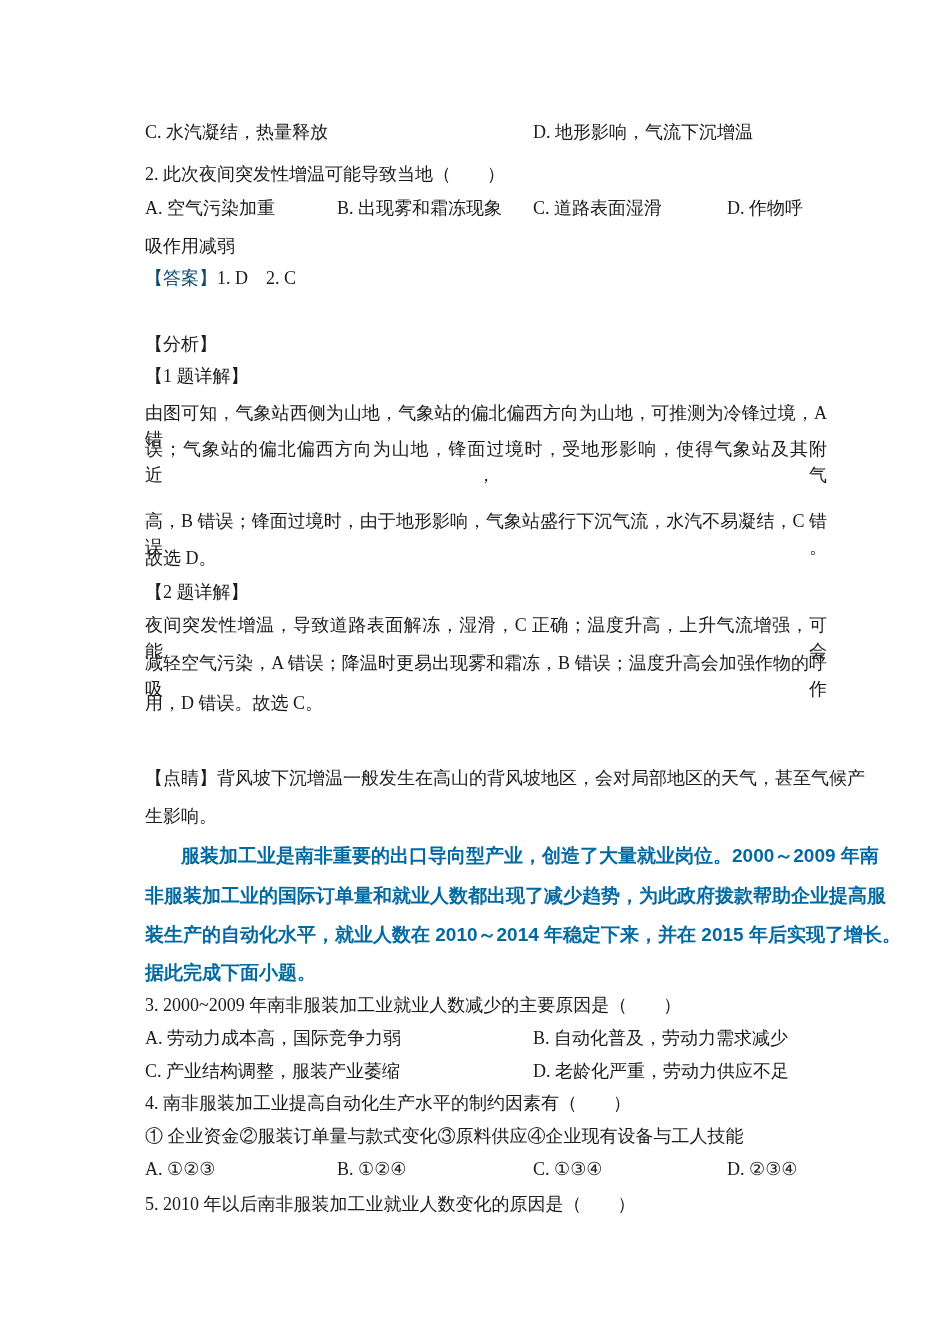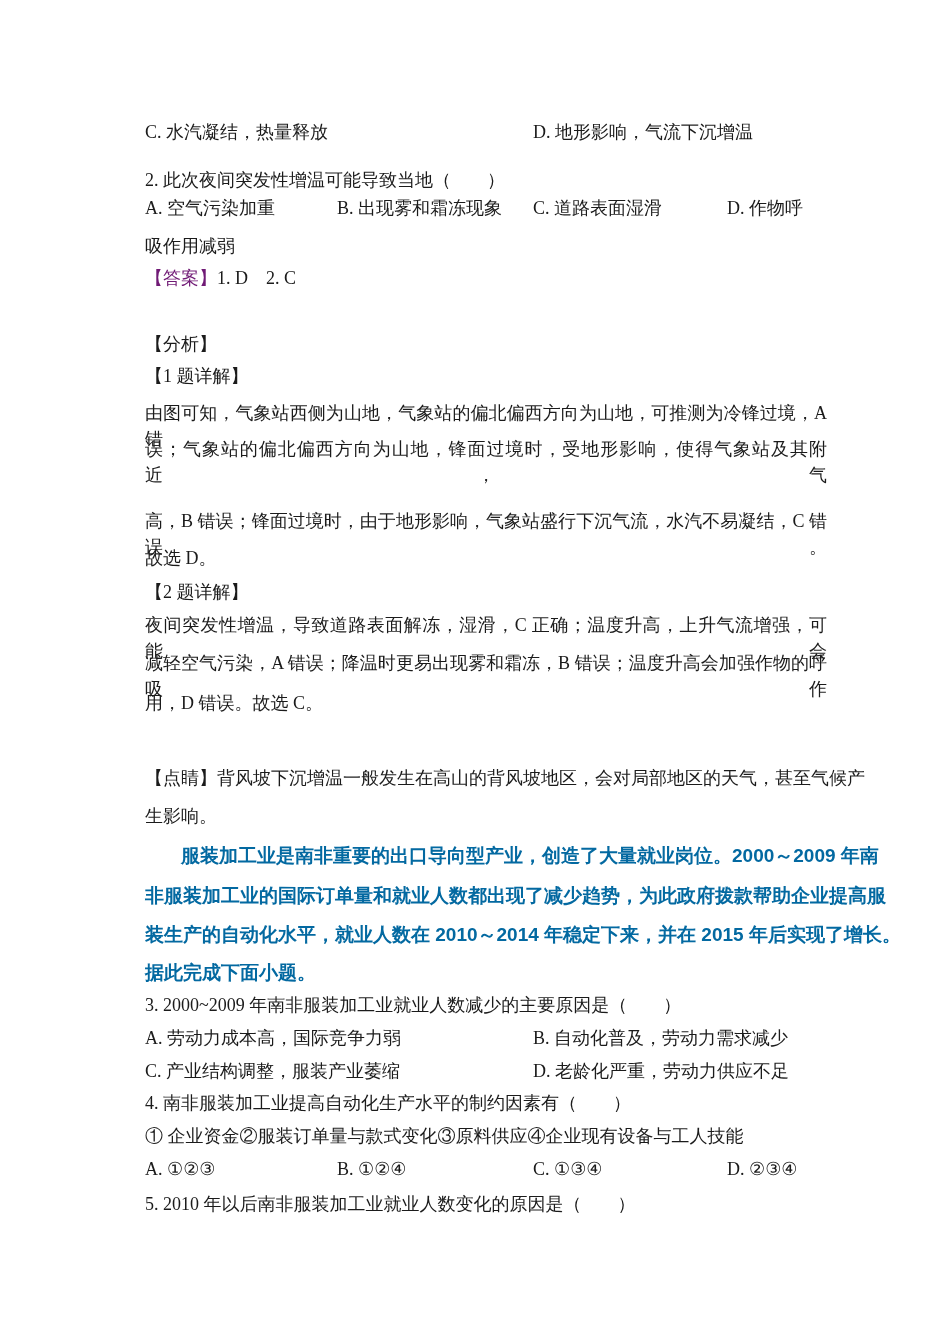--- a/index.html
+++ b/index.html
@@ -32,40 +32,40 @@
   .cols { white-space: normal; }
   .cols span {
     position: absolute;
     top: 0;
     white-space: pre;
   }
   .c0 { left: 0; }
   .c1 { left: 192px; }
   .c2 { left: 388px; }
   .c3 { left: 582px; }
-  .blue { color: #701a75; }
+  .blue { color: #0c4a6e; }
   .boldp {
     font-family: "Liberation Sans", "DejaVu Sans", sans-serif;
     font-weight: 700;
     color: #0369a1;
     font-size: 19px;
   }
   .indent2 { padding-left: 36px; }
 </style>
 </head>
 <body>
 
 <div class="page">
 
   <div class="ln cols" style="top:119px">
     <span class="c0">C. 水汽凝结，热量释放</span>
     <span class="c2">D. 地形影响，气流下沉增温</span>
   </div>
 
-  <div class="ln" style="top:167px">2. 此次夜间突发性增温可能导致当地（　　）</div>
+  <div class="ln" style="top:161px">2. 此次夜间突发性增温可能导致当地（　　）</div>
 
   <div class="ln cols" style="top:195px">
     <span class="c0">A. 空气污染加重</span>
     <span class="c1">B. 出现雾和霜冻现象</span>
     <span class="c2">C. 道路表面湿滑</span>
     <span class="c3">D. 作物呼</span>
   </div>
 
   <div class="ln" style="top:233px">吸作用减弱</div>
 

